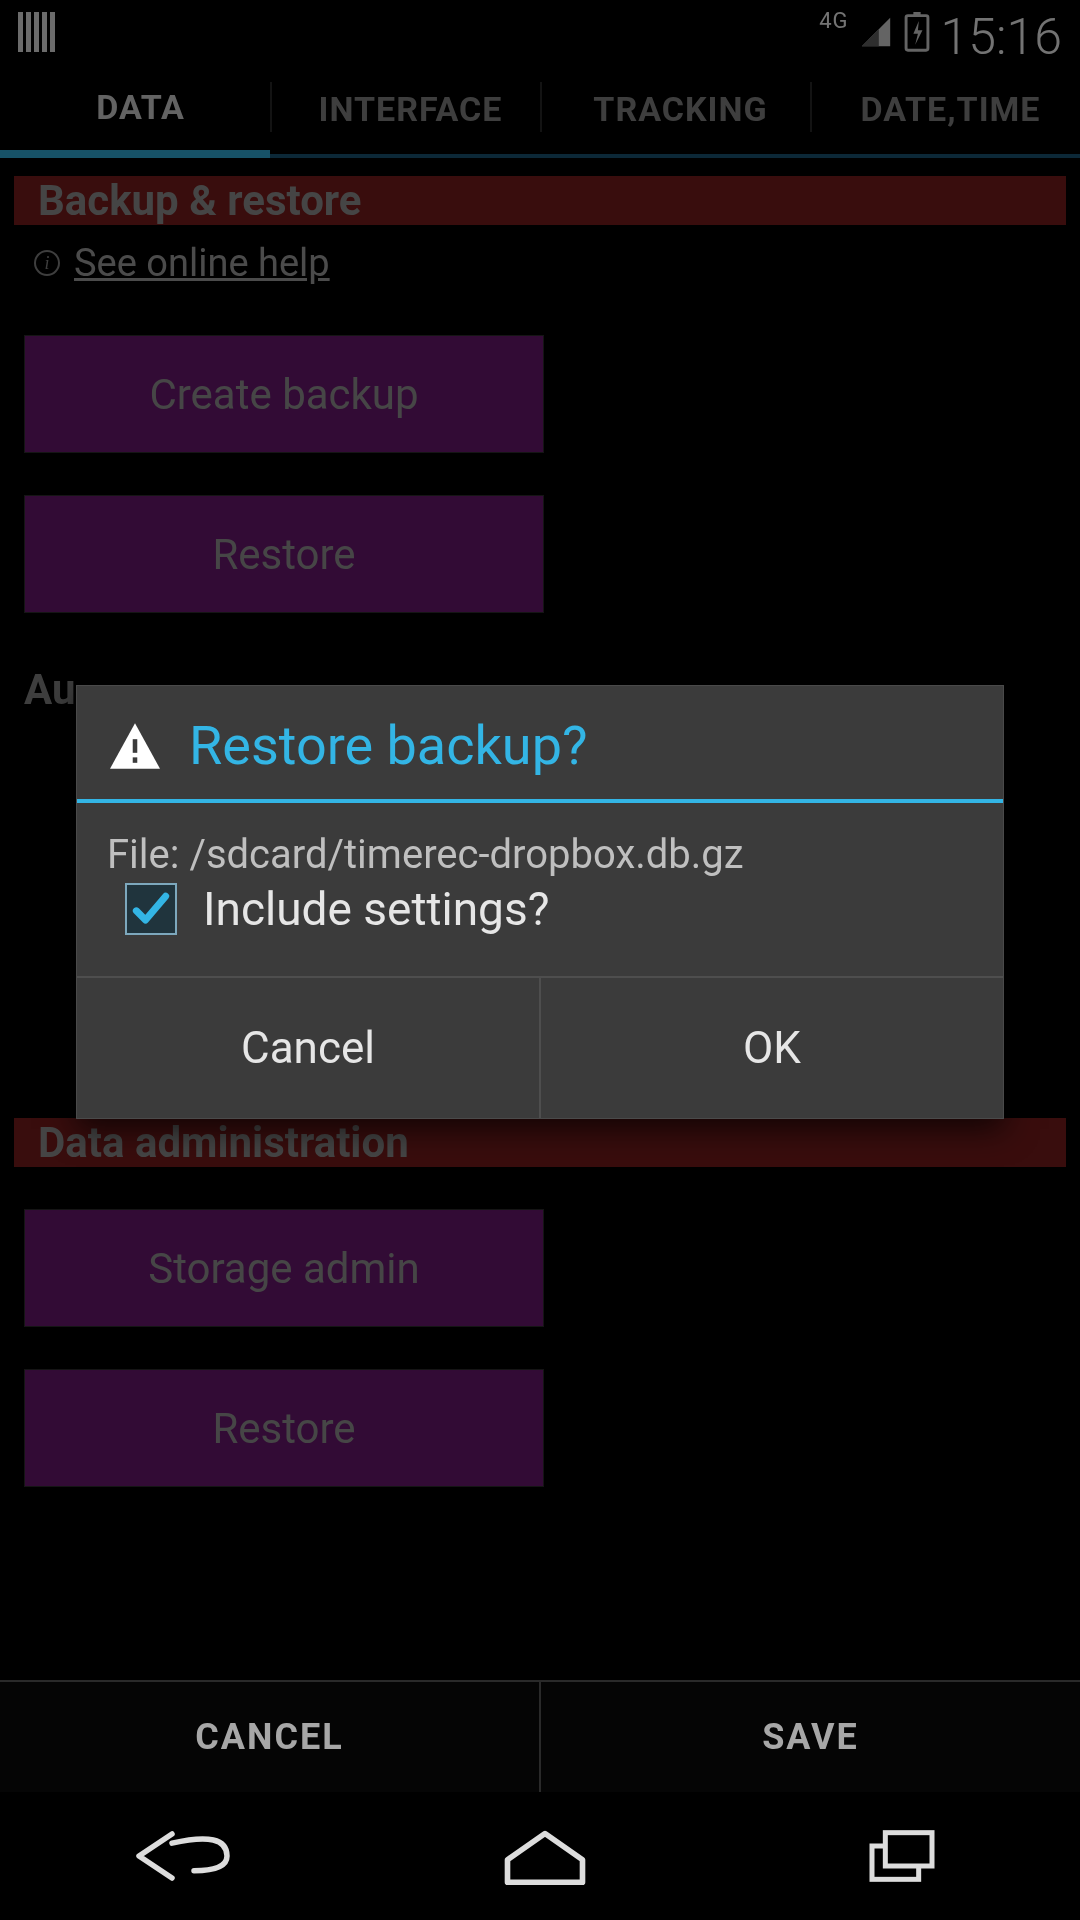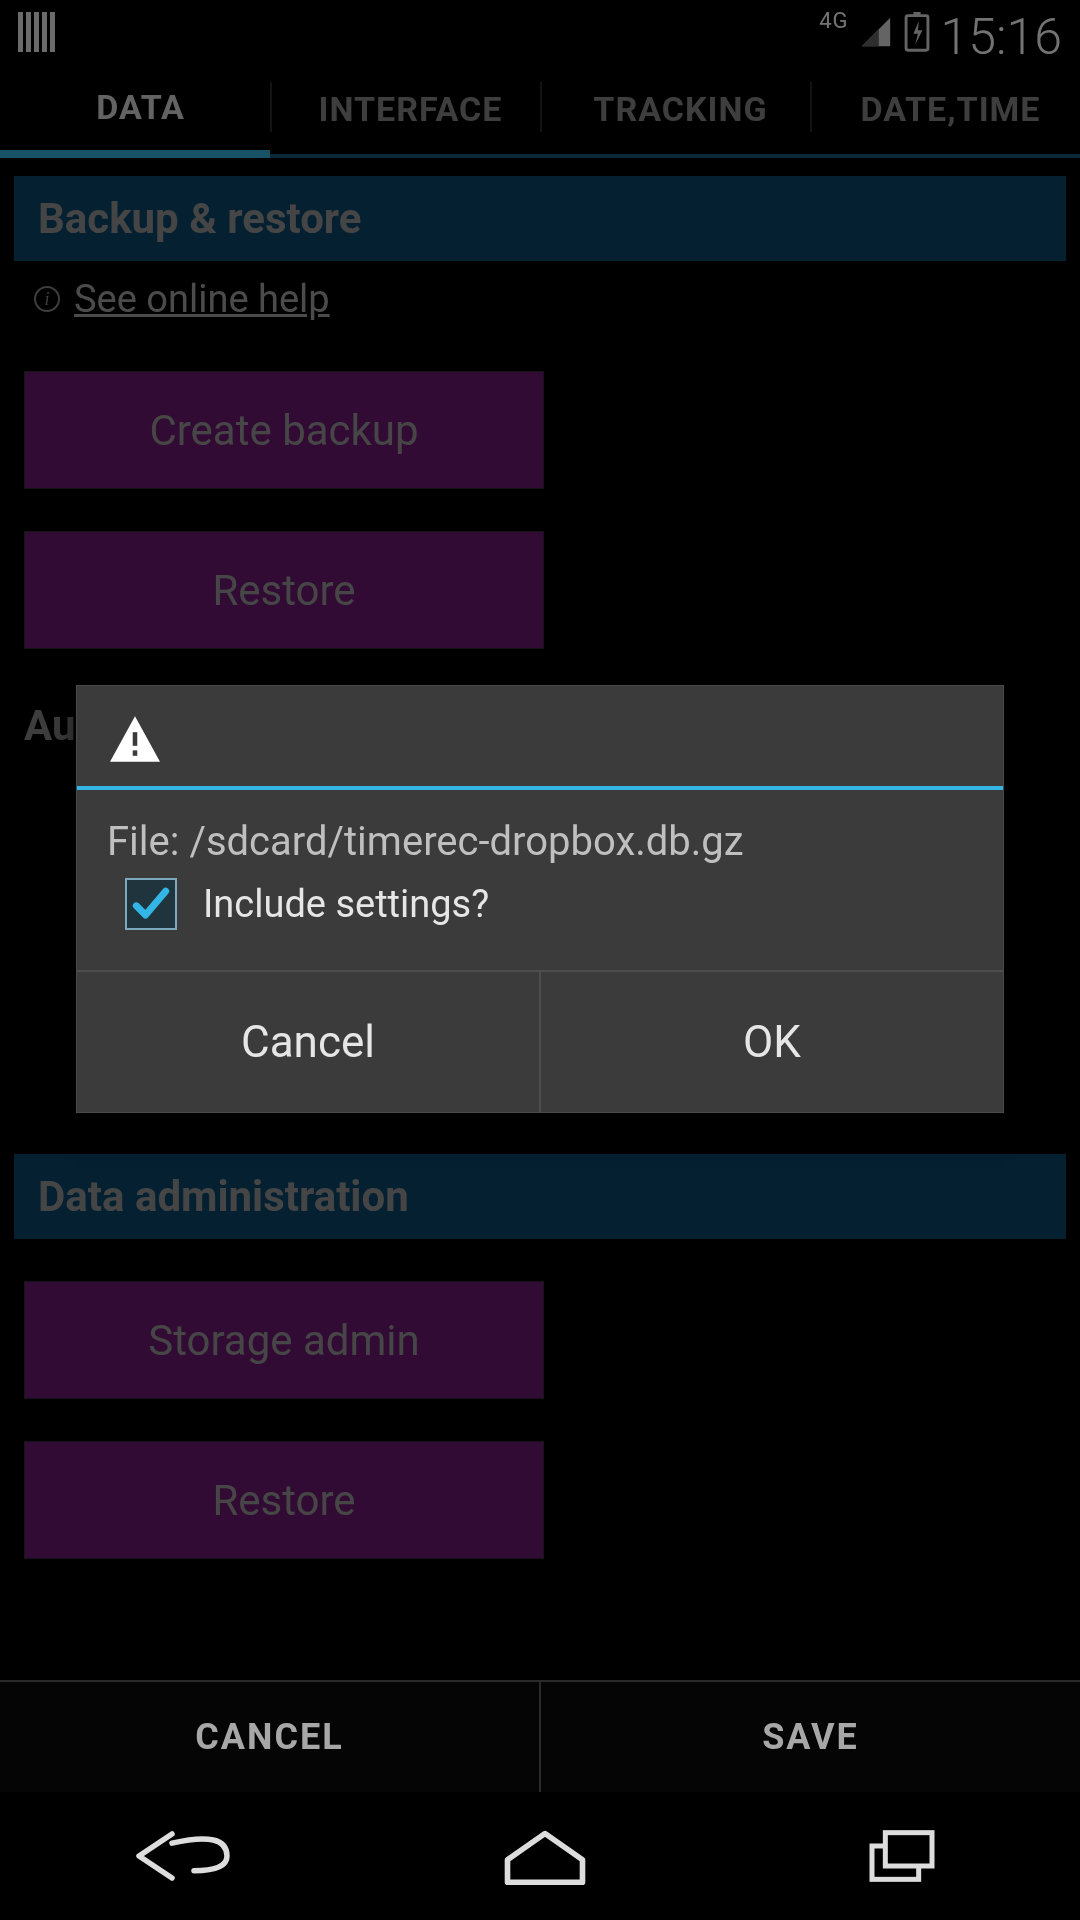--- a/index.html
+++ b/index.html
@@ -15,21 +15,21 @@
   .clock { font-size:50px; color:#fff; letter-spacing:0; font-weight:300;margin-top:9px; }
 
   
   .tabs { display:flex; height:94px; }
   .tab { flex:1; display:flex; align-items:center; justify-content:center; color:#8a8a8a; font-size:34px; font-weight:700; letter-spacing:1px; border-bottom:4px solid #1b5a7a; position:relative;padding-left:11px; }
   .tab.active { color:#dcdcdc; border-bottom:8px solid #33b5e5; }
   .tab + .tab::before { content:""; position:absolute; left:0; top:18px; bottom:22px; width:2px; background:#2a2a2a; }
 
   
   .page { position:relative; padding:0; }
-  .section-header { background:#0c4a6e; color:#9a9a9a; font-size:42px; font-weight:700; padding:18px 24px; margin:18px 14px 0 14px; }
+  .section-header { background:#7f1d1d; color:#9a9a9a; font-size:42px; font-weight:700; padding:0 24px; margin:18px 14px 0 14px; }
   .help-row { display:flex; align-items:center; gap:14px; padding:16px 34px 8px 34px; }
   .info-icon { width:26px; height:26px; border:2px solid #8a8a8a; border-radius:50%; display:flex; align-items:center; justify-content:center; font-size:18px; color:#8a8a8a; font-style:italic; font-family:serif; }
   .help-link { color:#a7a7a7; font-size:38px; text-decoration:underline; }
 
   .btncol { display:flex; flex-direction:column; gap:42px; padding:42px 24px 42px 24px; }
   .bigbtn { width:520px; height:118px; background:#701a75; border:1px solid #303030; display:flex; align-items:center; justify-content:center; color:#9c9c9c; font-size:42px; font-weight:400; }
 
   .section-title-plain { color:#8a8a8a; font-size:42px; font-weight:700; padding:0 24px 26px 24px; }
 
   
@@ -43,25 +43,25 @@
   
   .navbar { position:absolute; left:0; right:0; bottom:0; height:128px; background:#000; display:flex; align-items:center; justify-content:space-around; }
   .navicon { color:#ddd; }
 
   
   .dialog { position:absolute; left:76px; right:76px; top:685px; background:#3b3b3b; border:1px solid #4a4a4a; box-shadow:0 10px 30px rgba(0,0,0,0.7); }
   .dlg-title-row { display:flex; align-items:center; gap:26px; padding:28px 30px 22px 30px; }
   .dlg-title { color:#33b5e5; font-size:54px; font-weight:400; }
   .dlg-sep { height:4px; background:#33b5e5; margin:0 0 0 0; }
   .dlg-body { padding:28px 30px 40px 30px; }
-  .file-line { color:#bfbfbf; font-size:40px; margin-bottom:13px; }
+  .file-line { color:#bfbfbf; font-size:40px; margin-bottom:4px; }
   .chk-row { display:flex; align-items:center; gap:26px; padding-left:18px; }
   .chk { width:52px; height:52px; border:2px solid #7da8bd; background:#20343d; display:flex; align-items:center; justify-content:center; }
   .chk svg { display:block; }
-  .chk-label { color:#e6e6e6; font-size:38px; }
+  .chk-label { color:#e6e6e6; font-size:46px; }
   .dlg-buttons { display:flex; border-top:2px solid #4e4e4e; }
   .dlg-btn { flex:1; height:140px; display:flex; align-items:center; justify-content:center; color:#e6e6e6; font-size:44px; background:#3b3b3b; }
   .dlg-btn + .dlg-btn { border-left:2px solid #4e4e4e; }
 
 </style>
 </head>
 <body>
 
 <div class="phone">
 
@@ -137,20 +137,21 @@
 
   <div class="dim"></div>
 
   <div class="dialog">
     <div class="dlg-title-row">
       <svg width="56" height="50" viewBox="0 0 24 22">
         <path d="M12 1 L23 21 L1 21 Z" fill="#fff"></path>
         <rect x="11" y="8" width="2" height="6" fill="#3b3b3b"></rect>
         <rect x="11" y="16" width="2" height="2.4" fill="#3b3b3b"></rect>
       </svg>
+      <span class="dlg-title">Restore backup?</span>
     </div>
     <div class="dlg-sep"></div>
     <div class="dlg-body">
       <div class="file-line">File: /sdcard/timerec-dropbox.db.gz</div>
       <div class="chk-row">
         <div class="chk">
           <svg width="44" height="44" viewBox="0 0 24 24">
               <path d="M4 13 L9 18 L20 5" stroke="#33b5e5" stroke-width="3.8" fill="none" stroke-linecap="round" stroke-linejoin="round"></path>
             </svg>
         </div>

